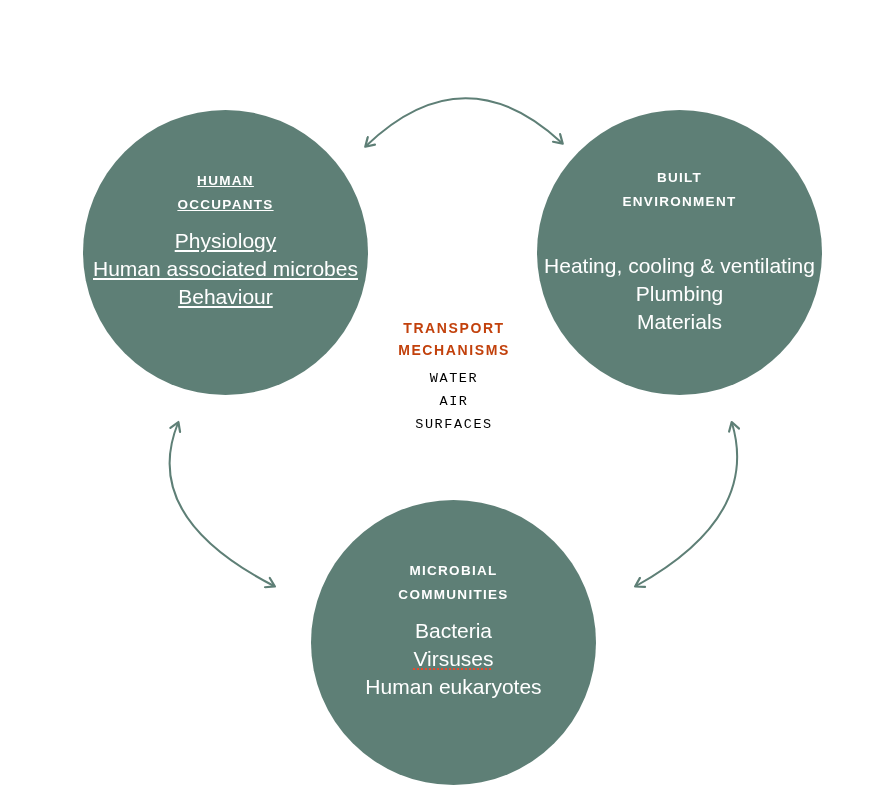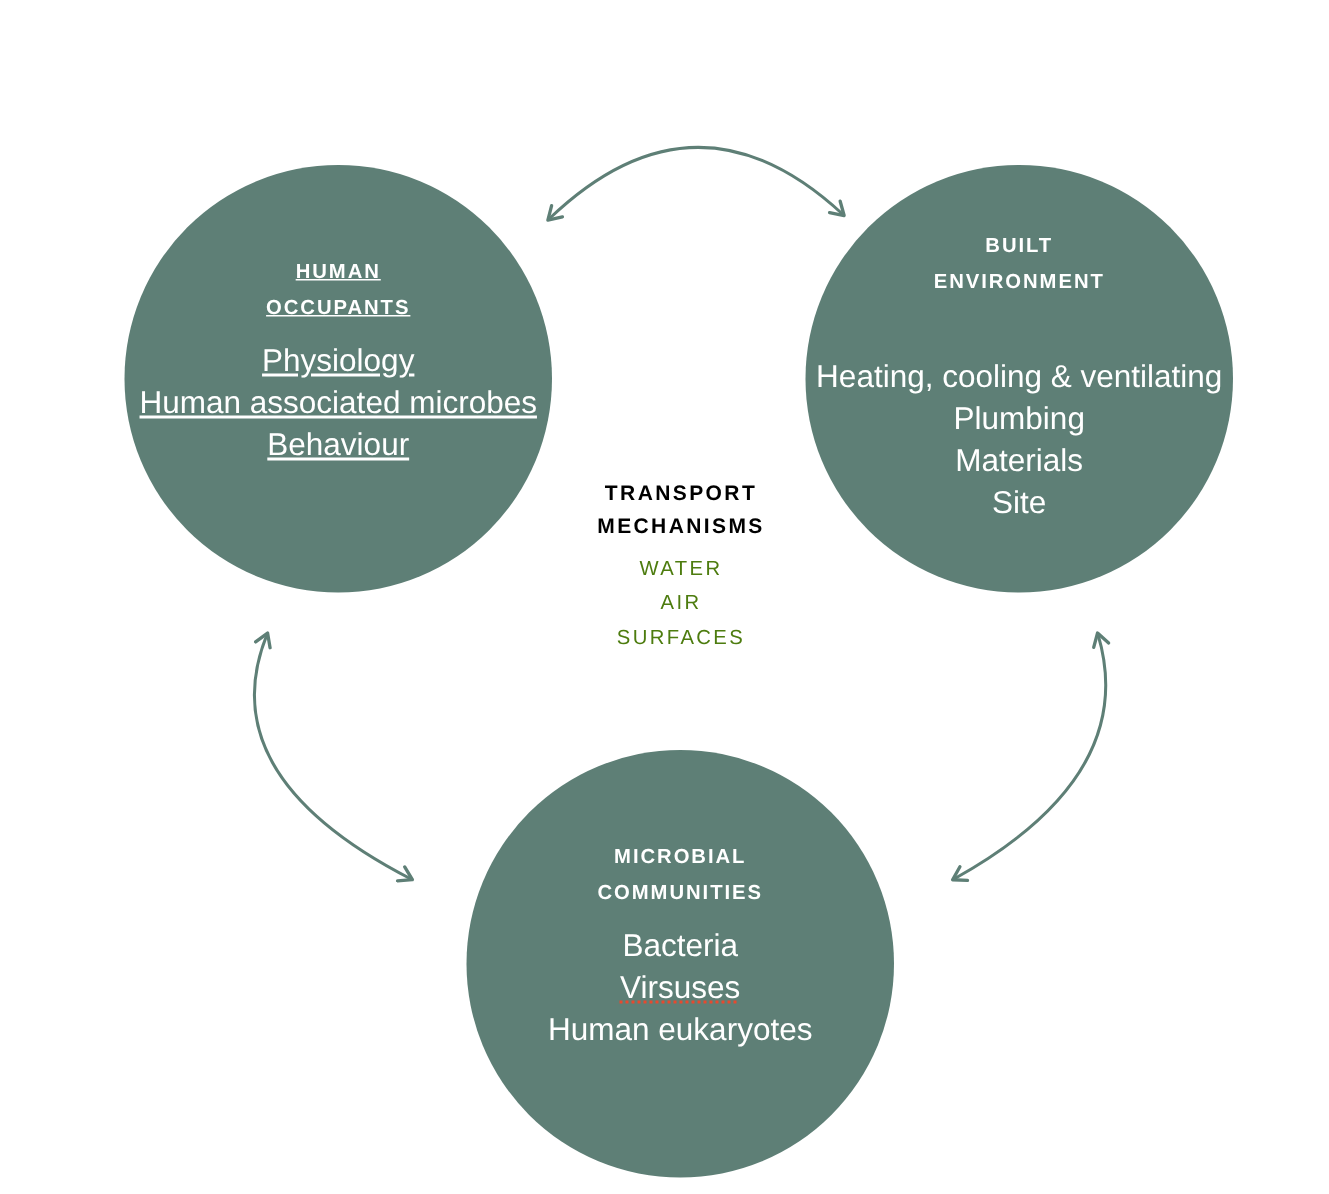--- a/index.html
+++ b/index.html
@@ -25,24 +25,24 @@
   .circle .items{margin-top:10px;font-size:21px;line-height:1.32;}
 
   #node-human{left:83px;top:110px;text-decoration:underline;}
   #node-built{left:537px;top:110px;}
   #node-microbial{left:311px;top:500px;}
 
   .center-label{
     position:absolute;left:354px;top:317px;width:200px;text-align:center;
   }
   .center-label .title{
-    color:#000000;font-weight:bold;font-size:14px;letter-spacing:1.6px;line-height:1.6;
+    color:#c2410c;font-weight:bold;font-size:14px;letter-spacing:1.6px;line-height:1.6;
   }
   .center-label .items{
-    margin-top:5px;color:#4d7c0f;font-size:13.5px;letter-spacing:1.6px;line-height:1.72;
+    margin-top:5px;color:#000000;font-size:13.5px;letter-spacing:1.6px;line-height:1.72;font-family:Liberation Mono, monospace;
   }
 
   .misspelled{
     text-decoration-line:underline;
     text-decoration-style:dotted;
     text-decoration-color:#e8492e;
     text-decoration-thickness:2px;
     text-underline-offset:3px;
   }
 </style>
@@ -79,21 +79,20 @@
   <div class="circle" id="node-built">
     <div class="inner">
       <div class="title">
         <div>BUILT</div>
         <div>ENVIRONMENT</div>
       </div>
       <div class="items">
         <div>Heating, cooling &amp; ventilating</div>
         <div>Plumbing</div>
         <div>Materials</div>
-        <div>Site</div>
       </div>
     </div>
   </div>
 
   <div class="circle" id="node-microbial">
     <div class="inner">
       <div class="title">
         <div>MICROBIAL</div>
         <div>COMMUNITIES</div>
       </div>

